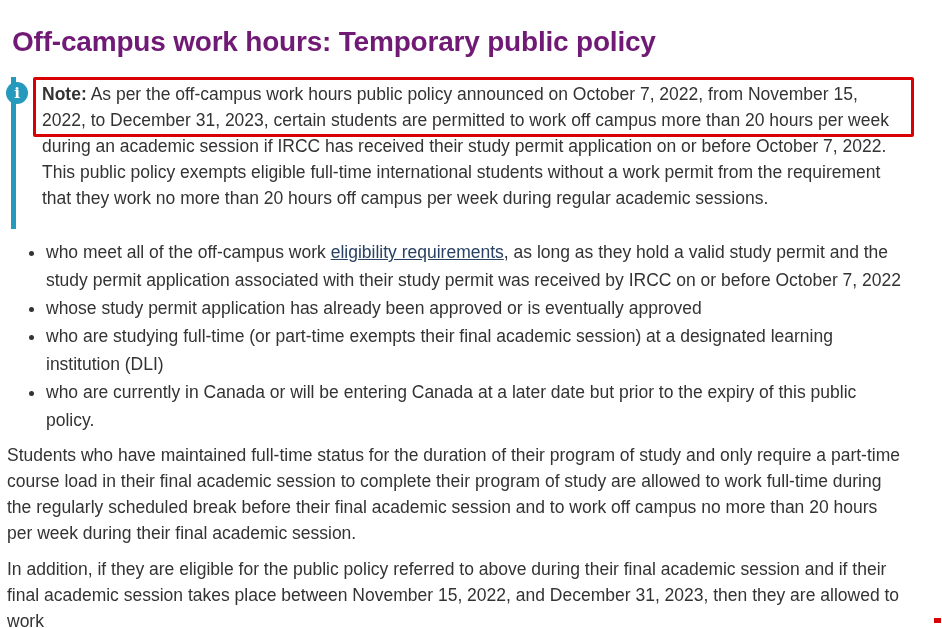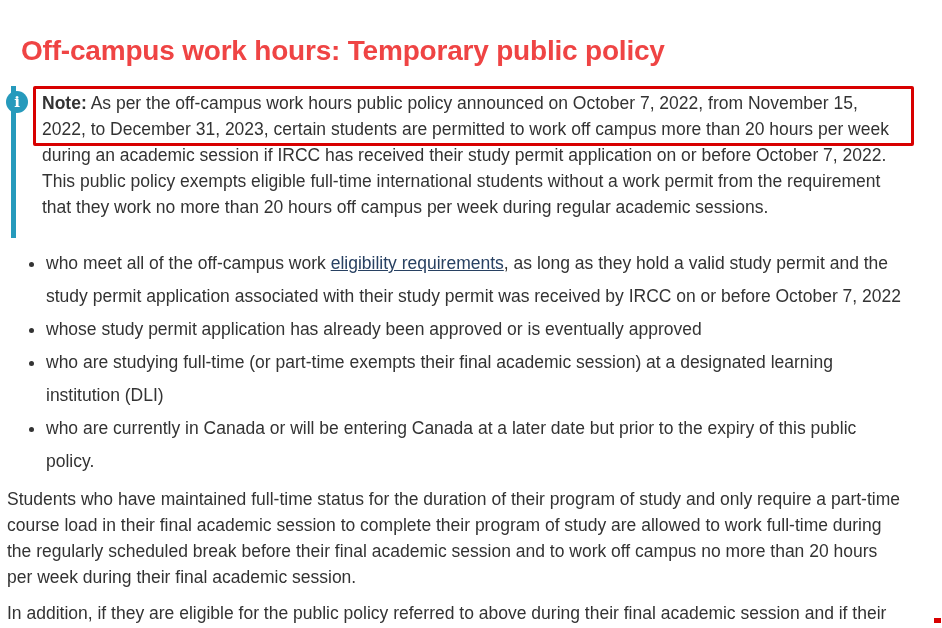--- a/index.html
+++ b/index.html
@@ -6,23 +6,23 @@
   body{font-family:"Liberation Sans","DejaVu Sans",sans-serif;color:#333;}
   .page{
     position:relative;
     width:942px;height:628px;
     overflow:hidden;
     box-sizing:border-box;
     padding:0 35px 0 7px;
     background:#fff;
   }
   h1.title{
-    margin:14px;padding:20px 0 0 0;
+    margin:5px;padding:20px 0 0 0;
     font-size:28px;line-height:34px;
-    font-weight:bold;color:#ef4444;
+    font-weight:bold;color:#701a75;
     letter-spacing:-0.2px;
   }
   
   .note{
     position:relative;
     margin:18px 0 0 0;
     min-height:152px;
   }
   .note-bar{
     position:absolute;left:4px;top:0;bottom:0;
@@ -48,21 +48,21 @@
     border-radius:2px;
     pointer-events:none;
   }
   p.body-text{
     margin:0;font-size:17.5px;line-height:26px;
     width:898px;
   }
   p.intro{margin-top:24px;color:#3a3a3a;}
   ul.bullets{
     margin:9px 0 0 0;padding:0 0 0 39px;
-    font-size:17.5px;line-height:33px;
+    font-size:17.5px;line-height:28px;
     width:860px;
   }
   ul.bullets li{margin:0;padding:0;}
   p.maintained{margin-top:8px;}
   p.in-addition{margin-top:10px;}
   a.doc-link{color:#284162;text-decoration:underline;cursor:pointer;}
   .corner-mark{
     position:absolute;left:934px;top:618px;
     width:7px;height:5px;background:#d80000;
   }

